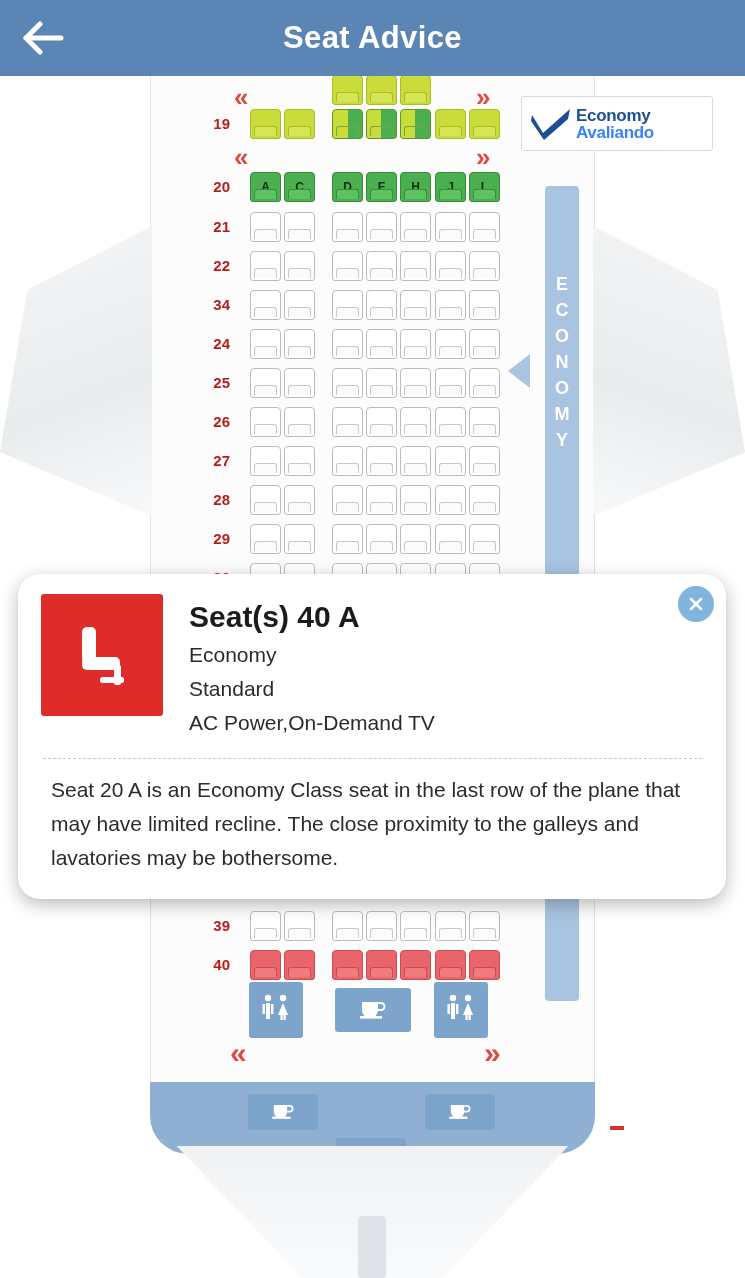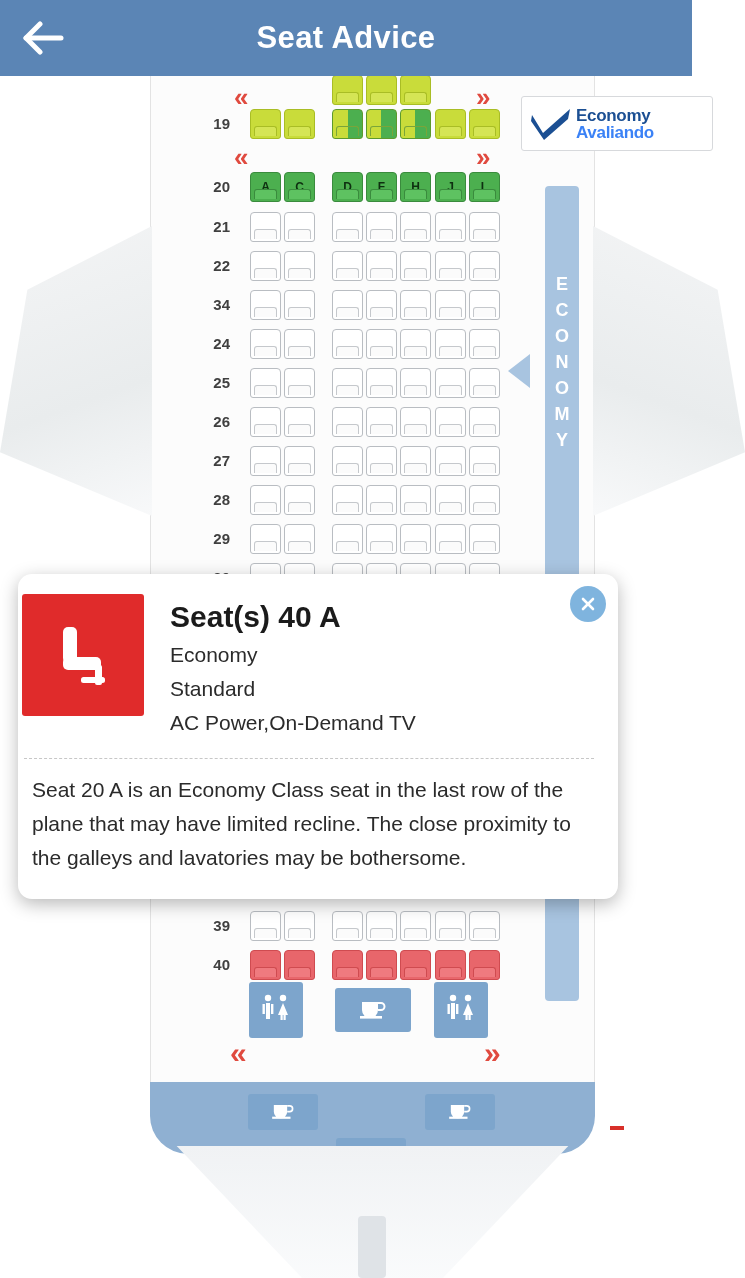--- a/index.html
+++ b/index.html
@@ -15,21 +15,21 @@
     width: 745px;
     height: 1278px;
     overflow: hidden;
     background: #ffffff;
   }
 
   
   .header {
     position: absolute;
     top: 0; left: 0;
-    width: 692px;
+    width: 745px;
     height: 76px;
     background: #5b85b5;
     display: flex;
     align-items: center;
   }
   .back-btn {
     width: 84px;
     height: 76px;
     display: flex;
     align-items: center;
@@ -97,21 +97,21 @@
     height: 39px;
     display: flex;
     align-items: center;
   }
   .rownum {
     position: absolute;
     left: 50px;
     width: 30px;
     text-align: right;
     font-size: 15px;
-    color: #404040;
+    color: #b91c1c;
     font-weight: bold;
   }
   .blk { position: absolute; display: flex; gap: 3px; }
   .blk.left   { left: 100px; }
   .blk.mid    { left: 182px; }
   .blk.right  { left: 285px; }
 
   .seat {
     width: 31px; height: 30px;
     border-radius: 4px 4px 3px 3px;
@@ -230,25 +230,25 @@
     position: absolute;
     left: 610px; top: 1050px;
     width: 14px; height: 4px;
     background: #d8302a;
   }
 
   
   .card {
     position: absolute;
     left: 18px; top: 574px;
-    width: 600px;
+    width: 708px;
     background: #ffffff;
-    border-radius: 14px;
+    border-radius: 22px;
     box-shadow: 0 5px 18px rgba(0,0,0,.28);
-    padding: 20px 22px 24px 4px;
+    padding: 20px 22px 24px 23px;
   }
   .card-top { display: flex; }
   .seat-icon {
     width: 122px; height: 122px;
     background: #e02b2b;
     border-radius: 3px;
     flex: 0 0 122px;
     display: flex;
     align-items: center;
     justify-content: center;

